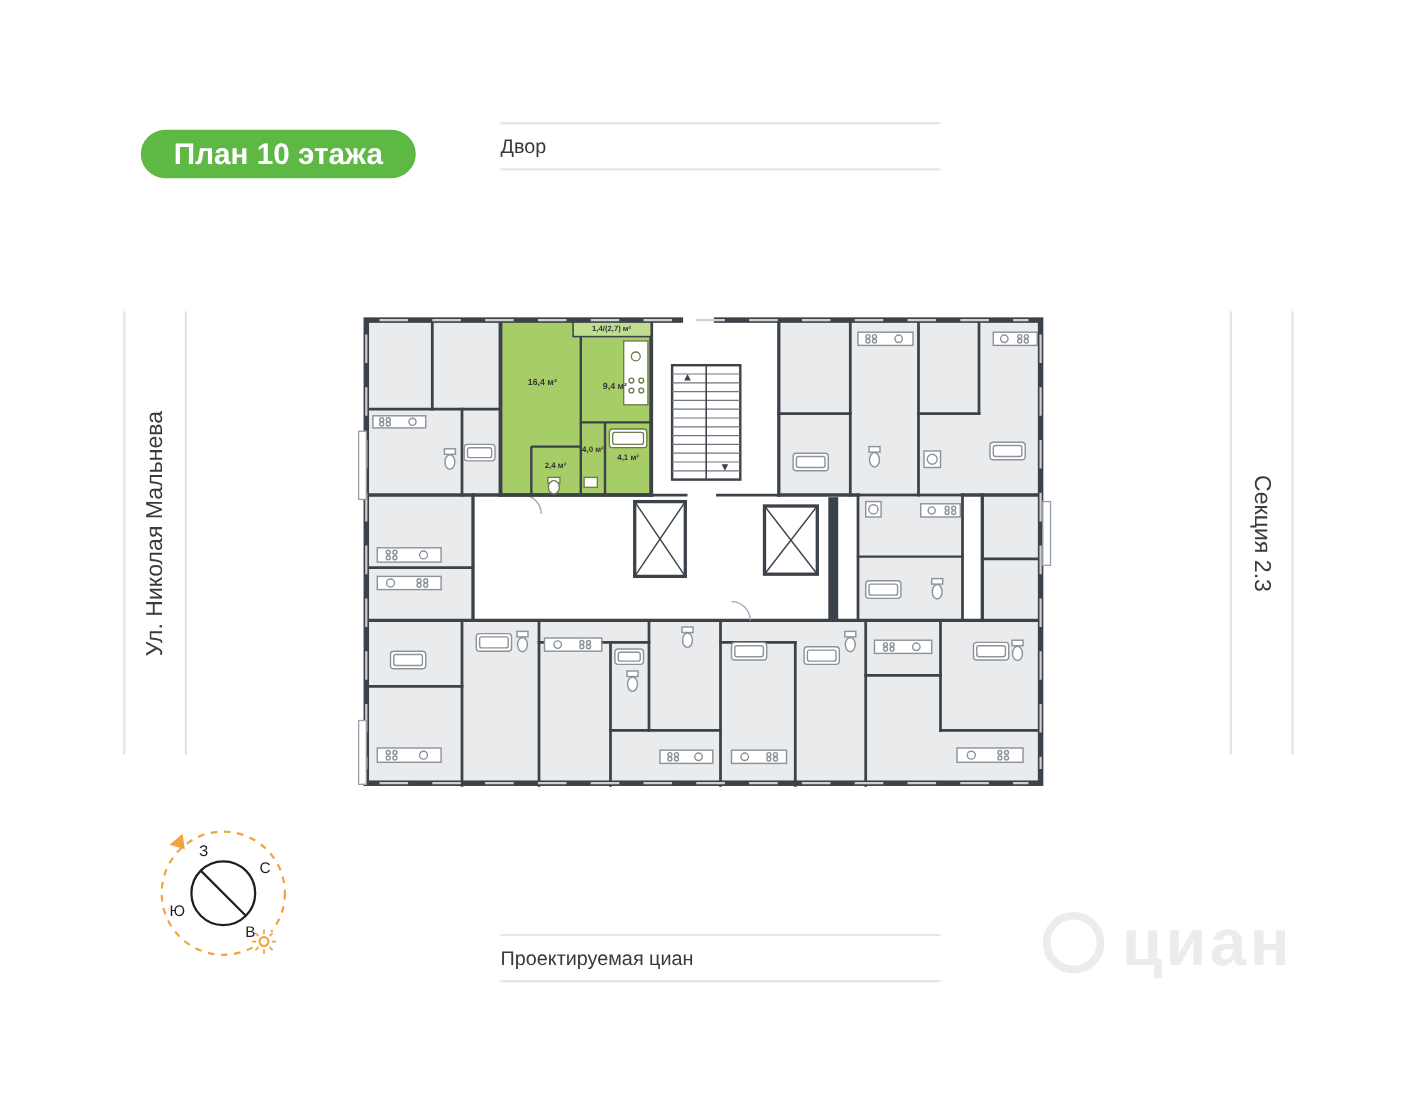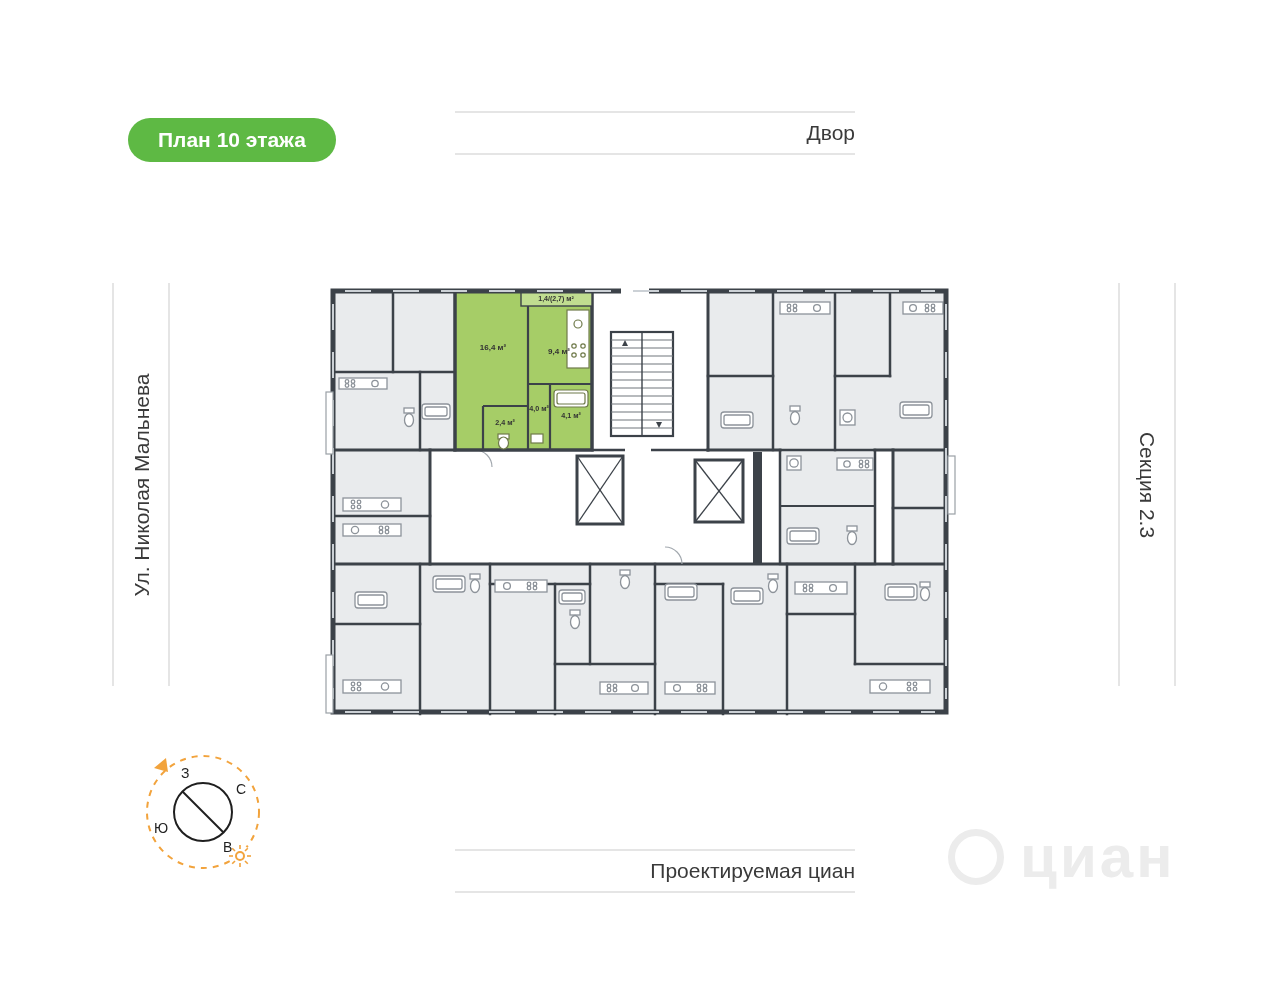--- a/index.html
+++ b/index.html
@@ -2,28 +2,28 @@
 <html><head>
 <meta charset="utf-8">
 <style>
   html,body{margin:0;padding:0;}
   body{
     width:1280px;height:1004px;position:relative;background:#ffffff;
     font-family:"Liberation Sans", sans-serif;overflow:hidden;
   }
   .badge{
     position:absolute;left:128px;top:118px;height:44px;padding:0 30px;
-    background:#5eb944;color:#ffffff;font-size:21px;font-weight:700;
+    background:#5eb944;color:#ffffff;font-size:27px;font-weight:700;
     border-radius:24px;display:flex;align-items:center;white-space:nowrap;
   }
   .h-label{
     position:absolute;left:455px;width:400px;height:40px;
     border-top:2px solid #e5e5e5;border-bottom:2px solid #e5e5e5;
-    display:flex;align-items:center;justify-content:flex-end;
-    font-size:21px;font-weight:500;color:#3a3a3a;
+    display:flex;align-items:center;justify-content:flex-start;
+    font-size:18px;font-weight:500;color:#3a3a3a;
   }
   .h-label.top{top:111px;}
   .h-label.bottom{top:849px;}
   .v-label{
     position:absolute;top:283px;height:403px;width:54px;
     border-left:2px solid #e5e5e5;border-right:2px solid #e5e5e5;
     display:flex;align-items:center;justify-content:center;
     font-size:21px;font-weight:500;color:#3a3a3a;
   }
   .v-label.left{left:112px;}

